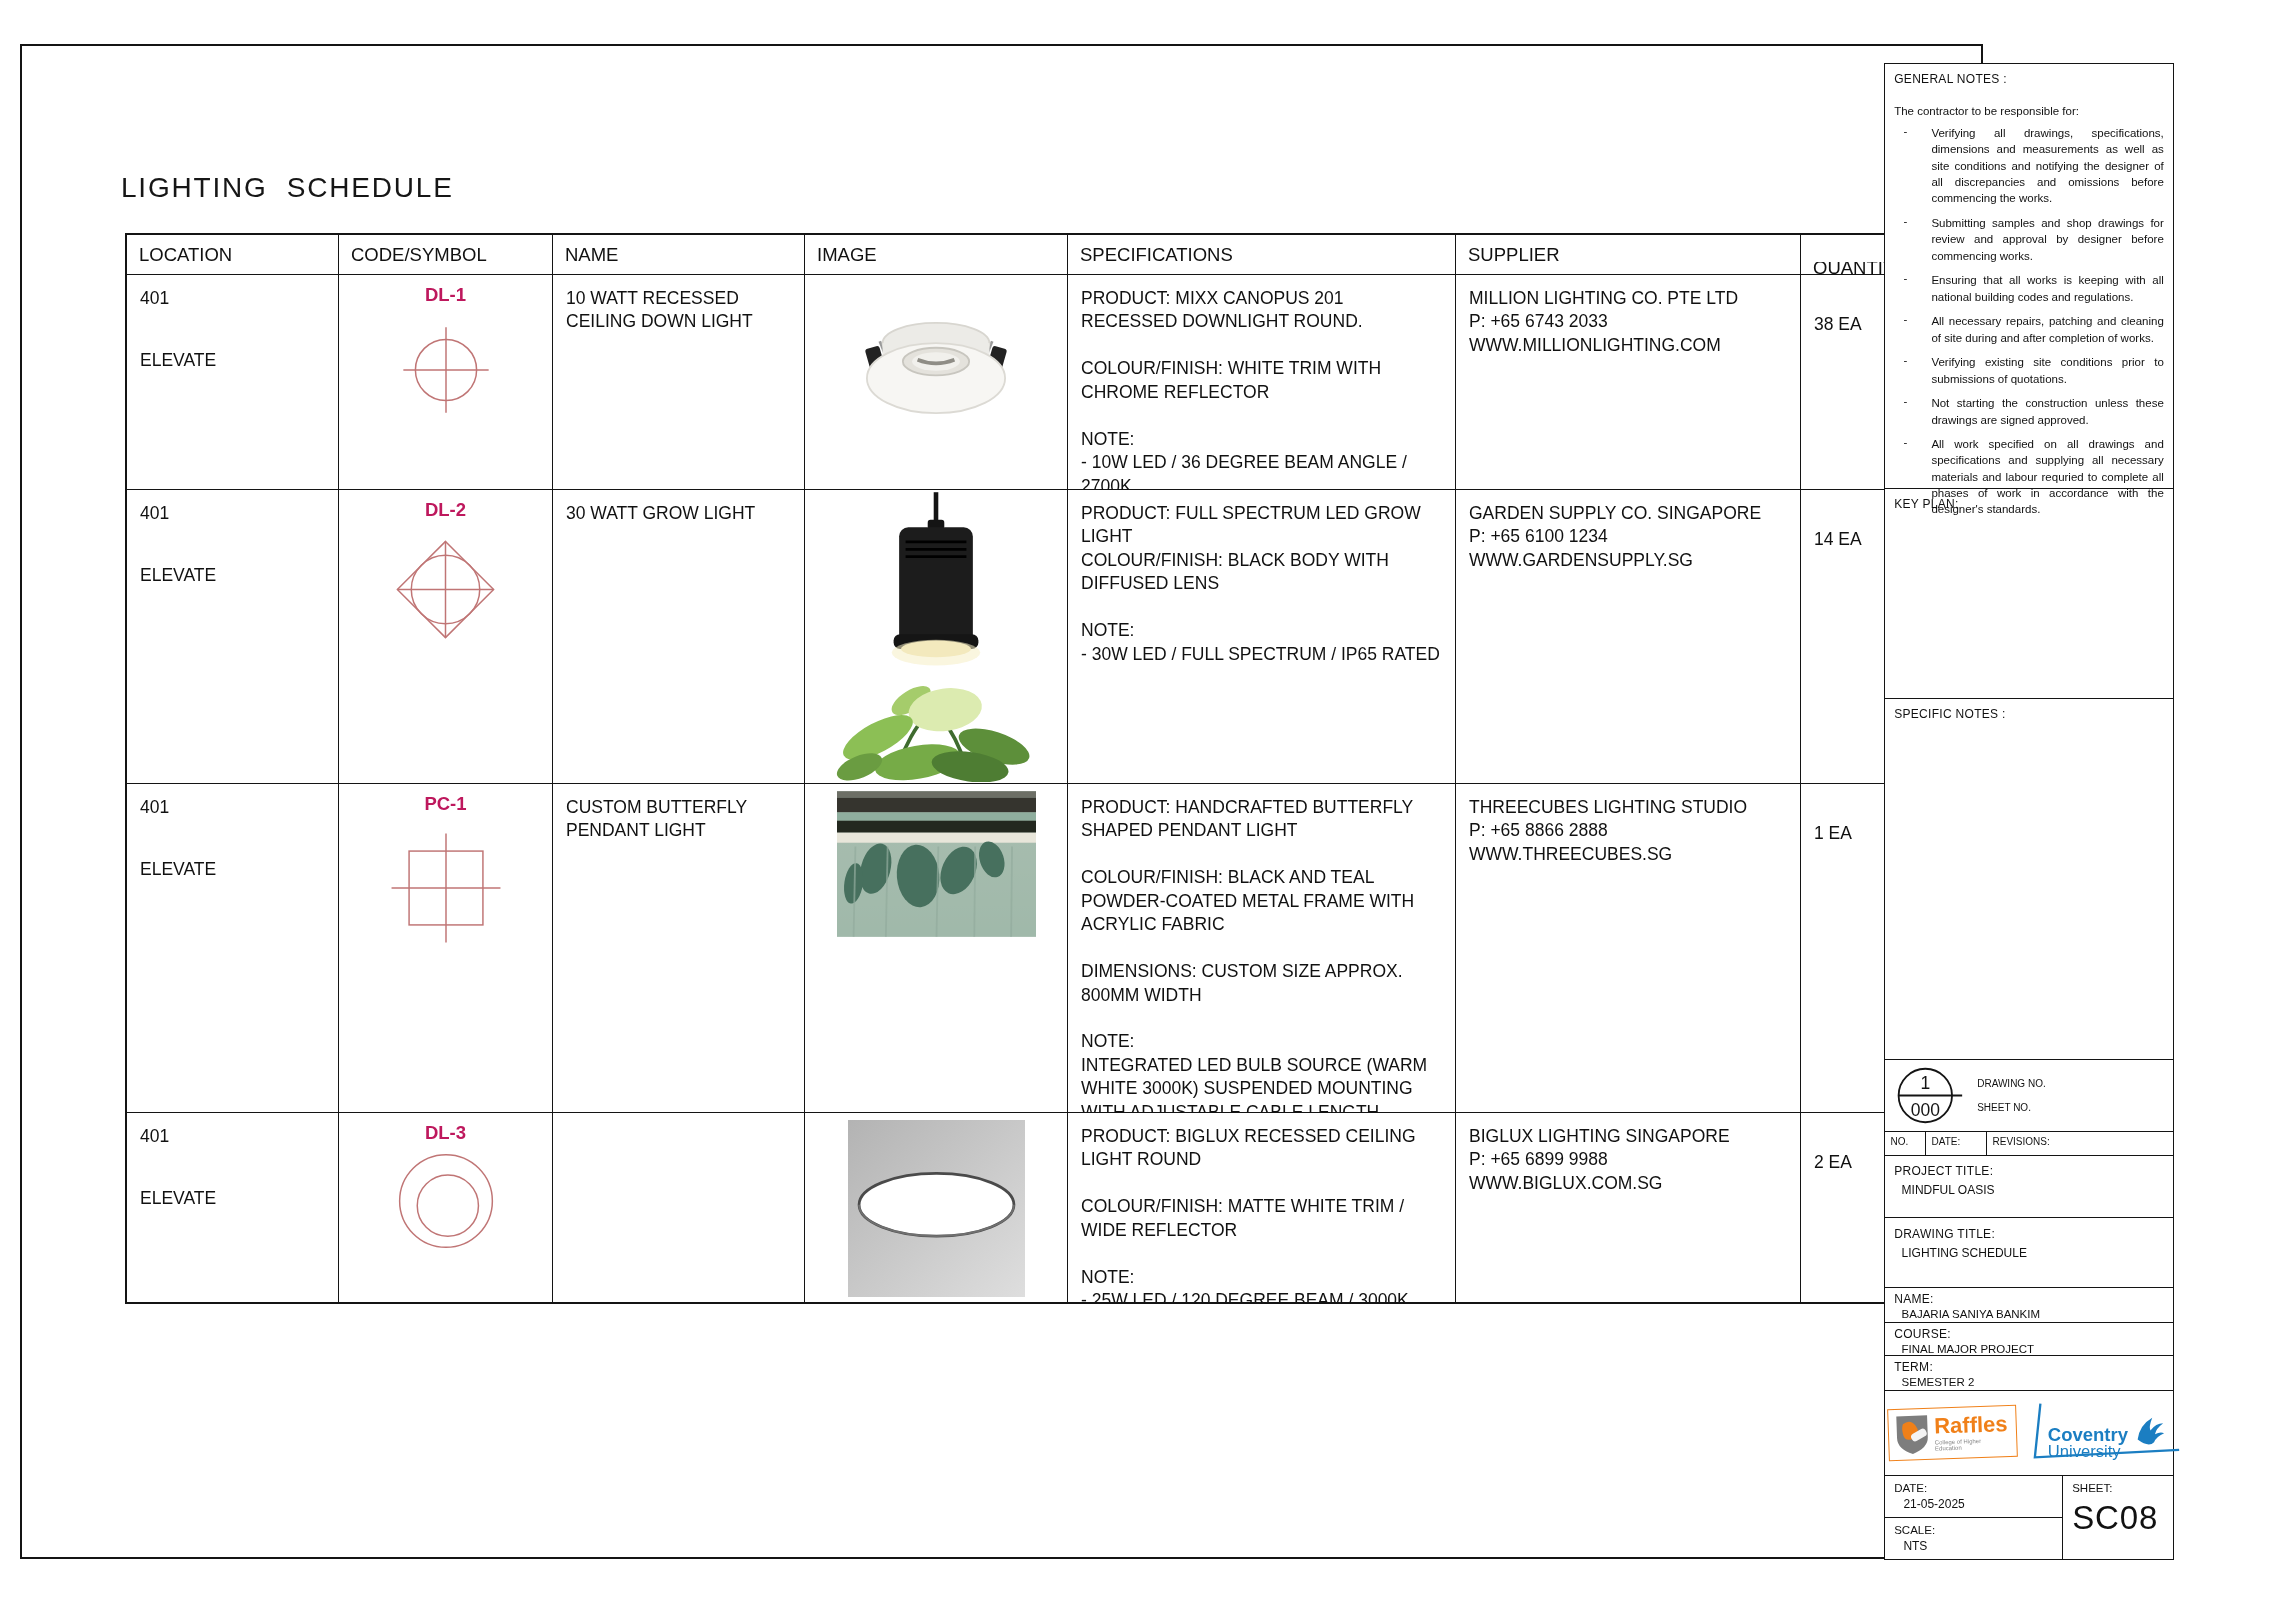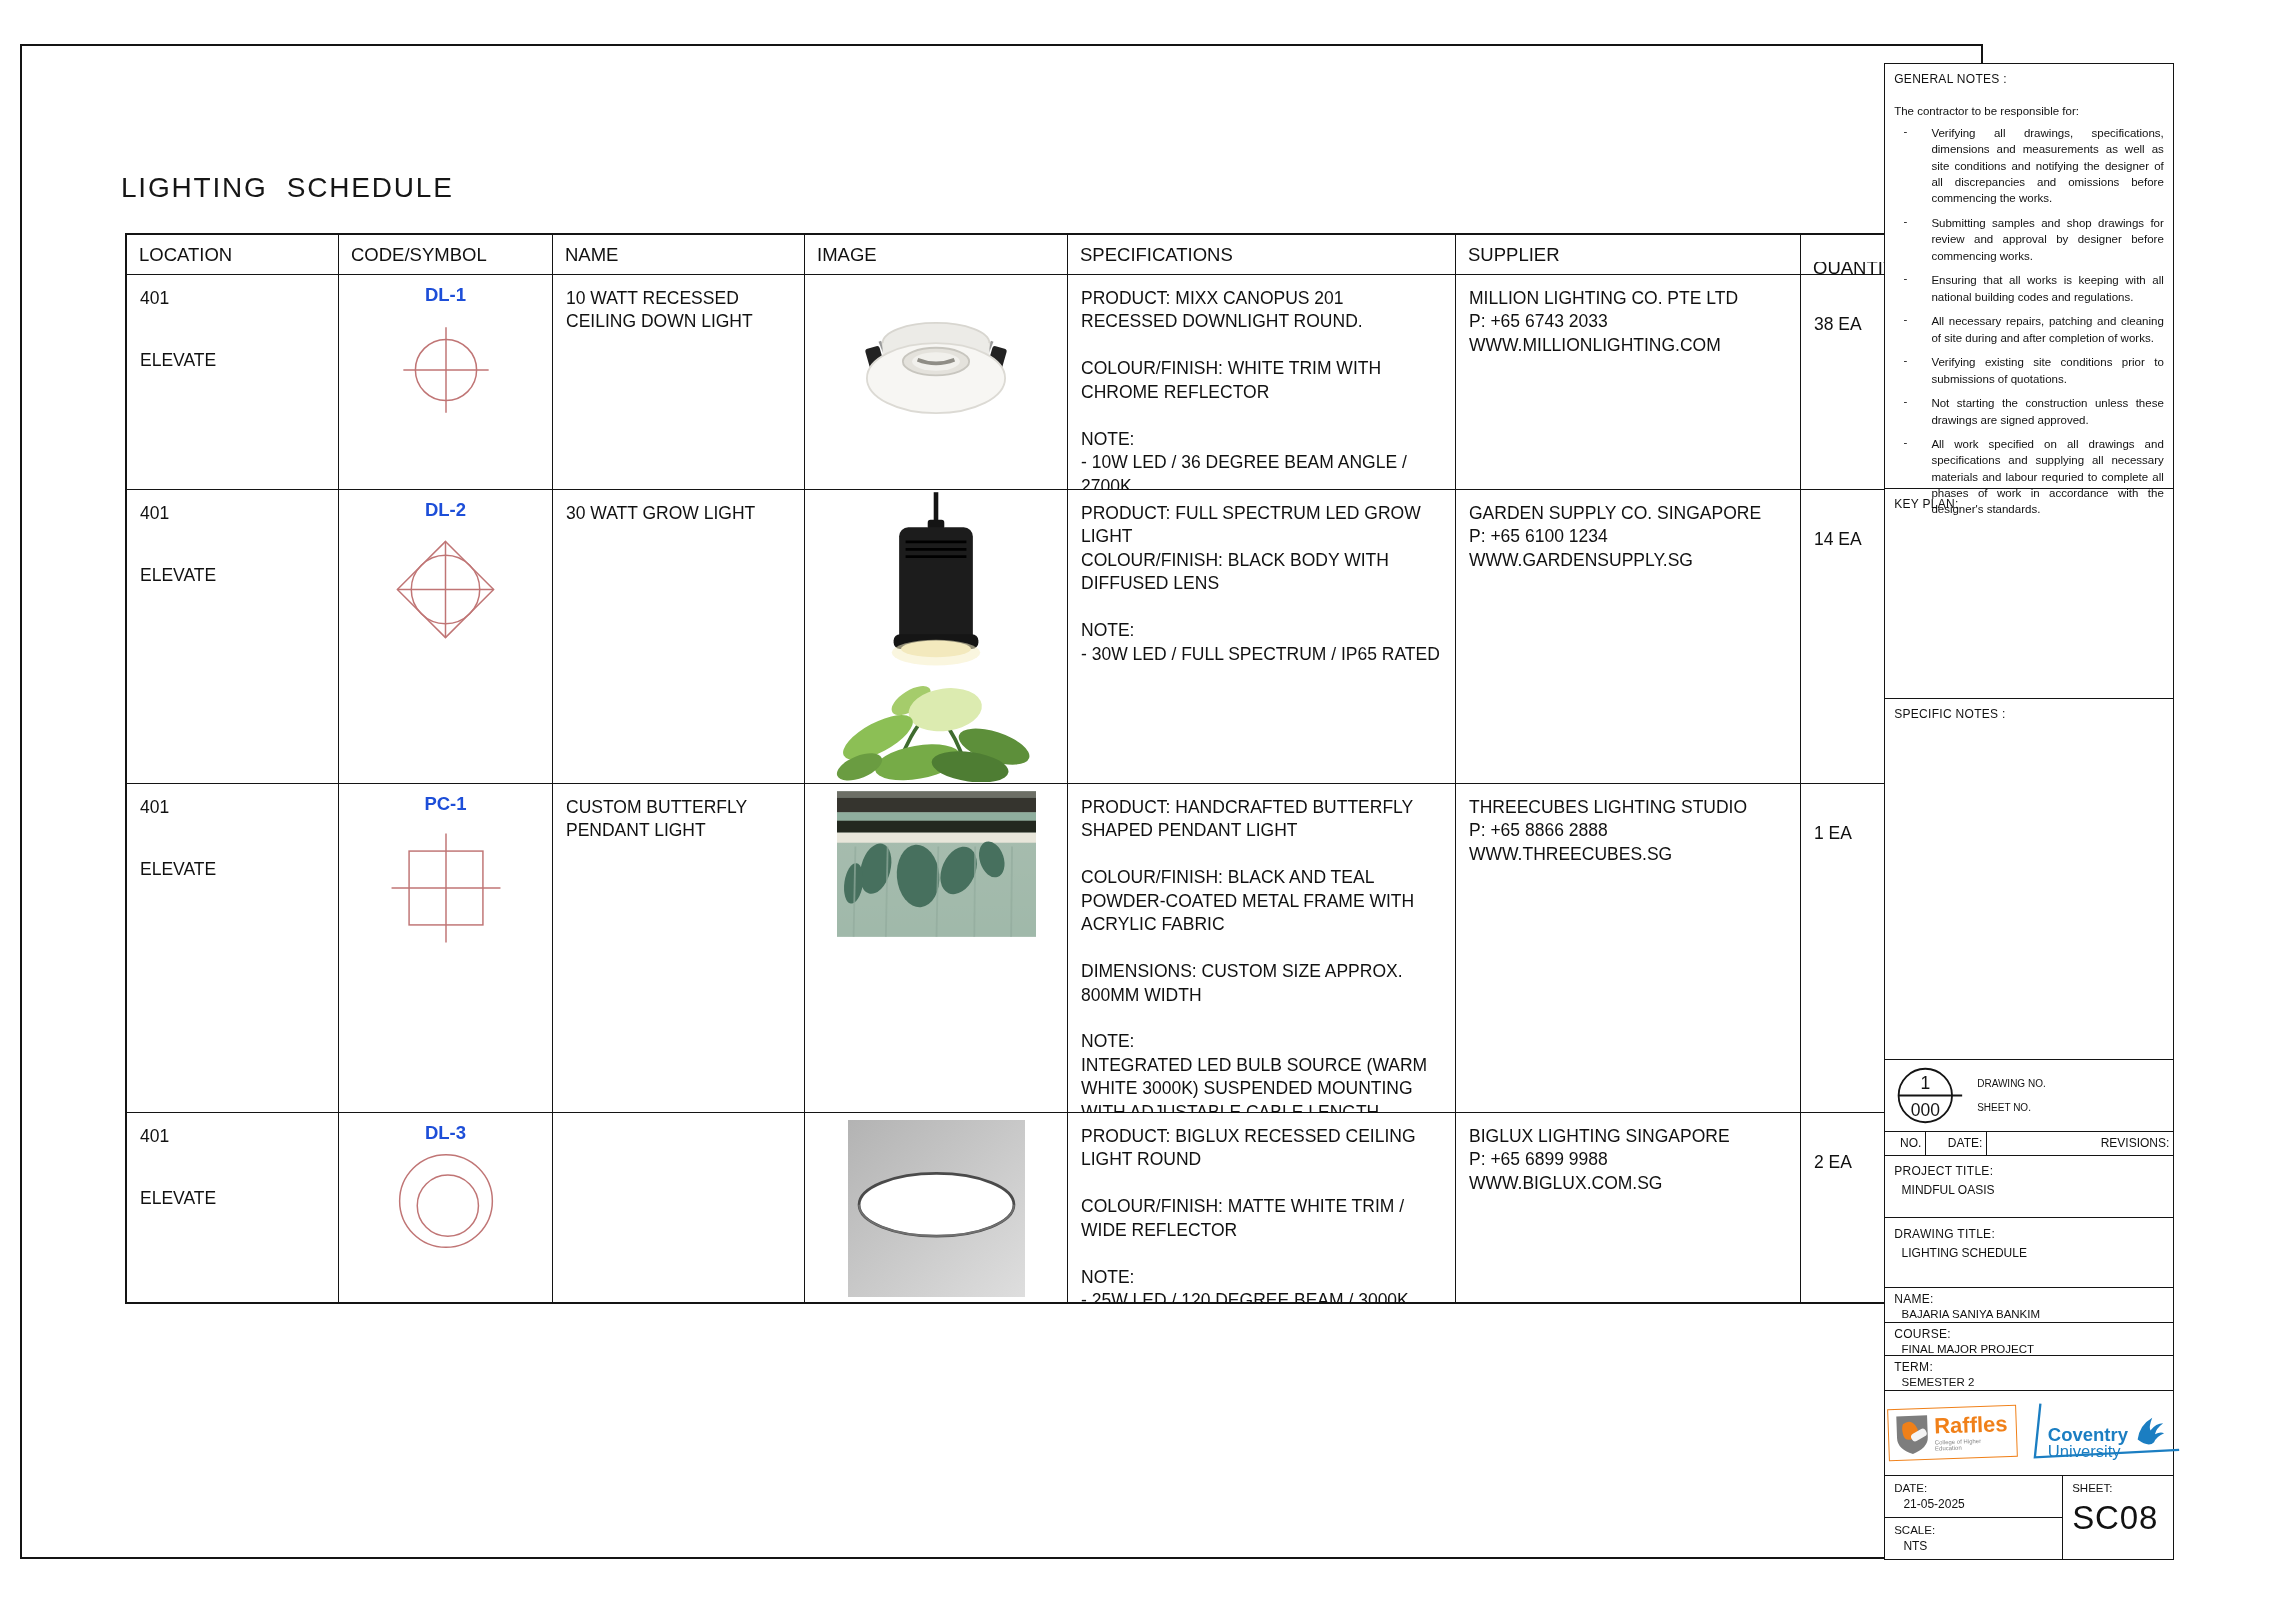--- a/index.html
+++ b/index.html
@@ -17,36 +17,36 @@
     grid-template-rows:40px 215px 294px 329px 189px;
     border:2.8px solid #141414;background:#fff;}
   #schedule > div{border-right:1.8px solid #141414;border-bottom:1.8px solid #141414;box-sizing:border-box;overflow:hidden;}
   #schedule > div.col-last{border-right:none;margin-top:27px;}
   #schedule > div.row-last{border-bottom:none;}
   .th{display:flex;align-items:center;padding-left:12px;font-size:18.5px;}
   .cell{padding:12px 13px;font-size:17.5px;line-height:1.34;}
   .pre{white-space:pre-line;}
   .loc-cell .loc2{margin-top:39px;}
   .code-cell{display:flex;flex-direction:column;align-items:center;padding-top:9.2px;}
-  .code-label{font-size:18.5px;font-weight:700;color:#1d4ed8;}
+  .code-label{font-size:18.5px;font-weight:700;color:#be185d;}
   .sym{margin-top:13px;}
   .img-cell{display:flex;justify-content:center;padding-top:0;}
   .qty-cell{padding:12px 13px;font-size:17.5px;}
 
   
   #titleblock{left:1884px;top:63px;width:290px;height:1497px;border:1.8px solid #141414;box-sizing:border-box;display:flex;flex-direction:column;background:#fff;}
   .tb-sec{border-bottom:1.8px solid #141414;box-sizing:border-box;padding:8.3px 9.2px;position:relative;}
   .tb-label{font-size:12px;letter-spacing:0.3px;}
   .tb-value{font-size:12px;margin:5.5px 0 0 7.4px;}
   #tb-general{height:425px;}
   #tb-specific{height:362px;}
   #tb-keyplan{height:210px;}
   #tb-bubble{height:72px;display:flex;align-items:center;gap:13px;padding:3.7px 9.2px;}
   #tb-rev{height:24px;display:flex;padding:0;}
-  #tb-rev > div{border-right:1.8px solid #141414;box-sizing:border-box;font-size:12px;padding:4.6px 3.7px 0 5.5px;white-space:nowrap;text-align:right;}
+  #tb-rev > div{border-right:1.8px solid #141414;box-sizing:border-box;font-size:10px;padding:4.6px 3.7px 0 5.5px;white-space:nowrap;}
   #tb-rev > div:last-child{border-right:none;flex:1;}
   #tb-project{height:63px;}
   #tb-drawing{height:70px;}
   #tb-name{height:35px;padding-top:3.7px;}
   #tb-course{height:33px;padding-top:3.7px;}
   #tb-term{height:35px;padding-top:3.7px;}
   #tb-name .tb-value,#tb-course .tb-value,#tb-term .tb-value{margin-top:1.8px;font-size:11.5px;}
   #tb-logos{height:85px;display:flex;align-items:center;justify-content:center;gap:11px;padding:3.7px;}
   #tb-footer{height:83px;border-bottom:none;padding:0;display:flex;}
   #tb-footer .f-left{width:178px;border-right:1.8px solid #141414;box-sizing:border-box;display:flex;flex-direction:column;}

